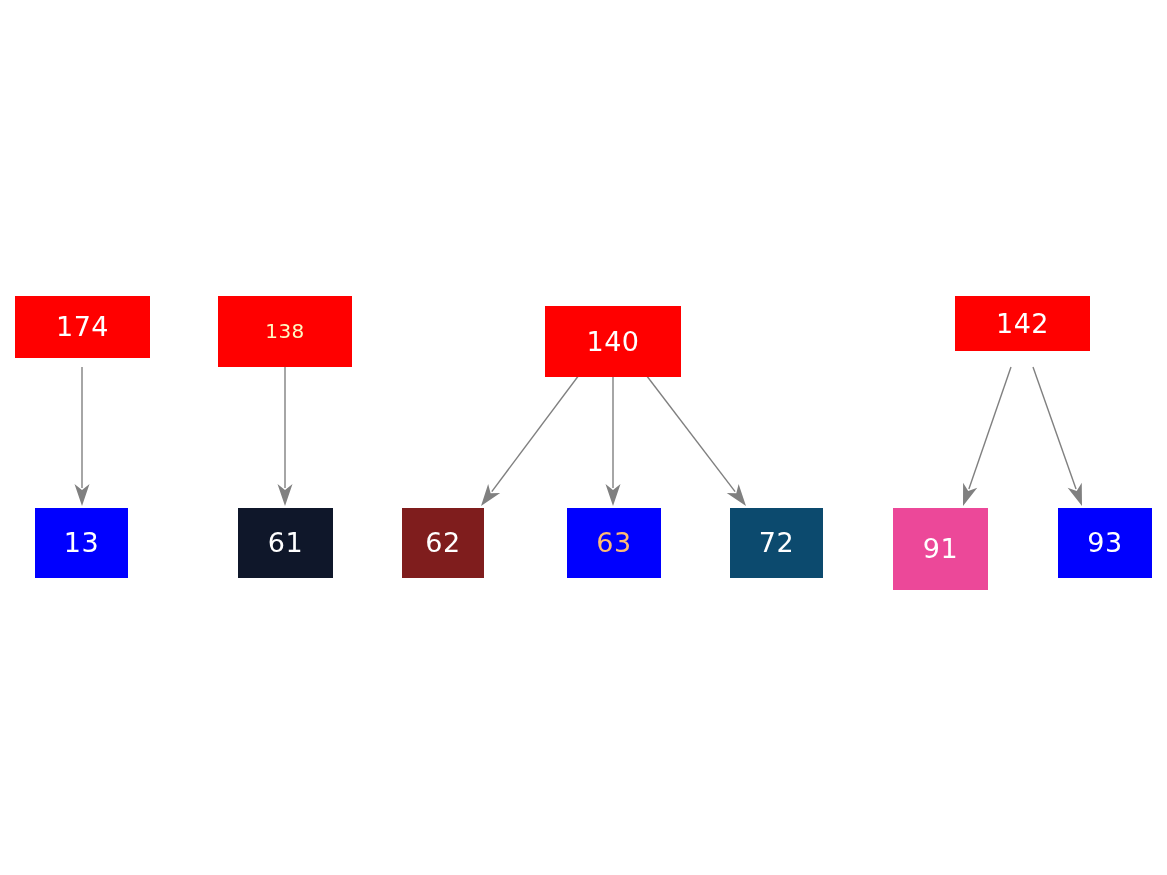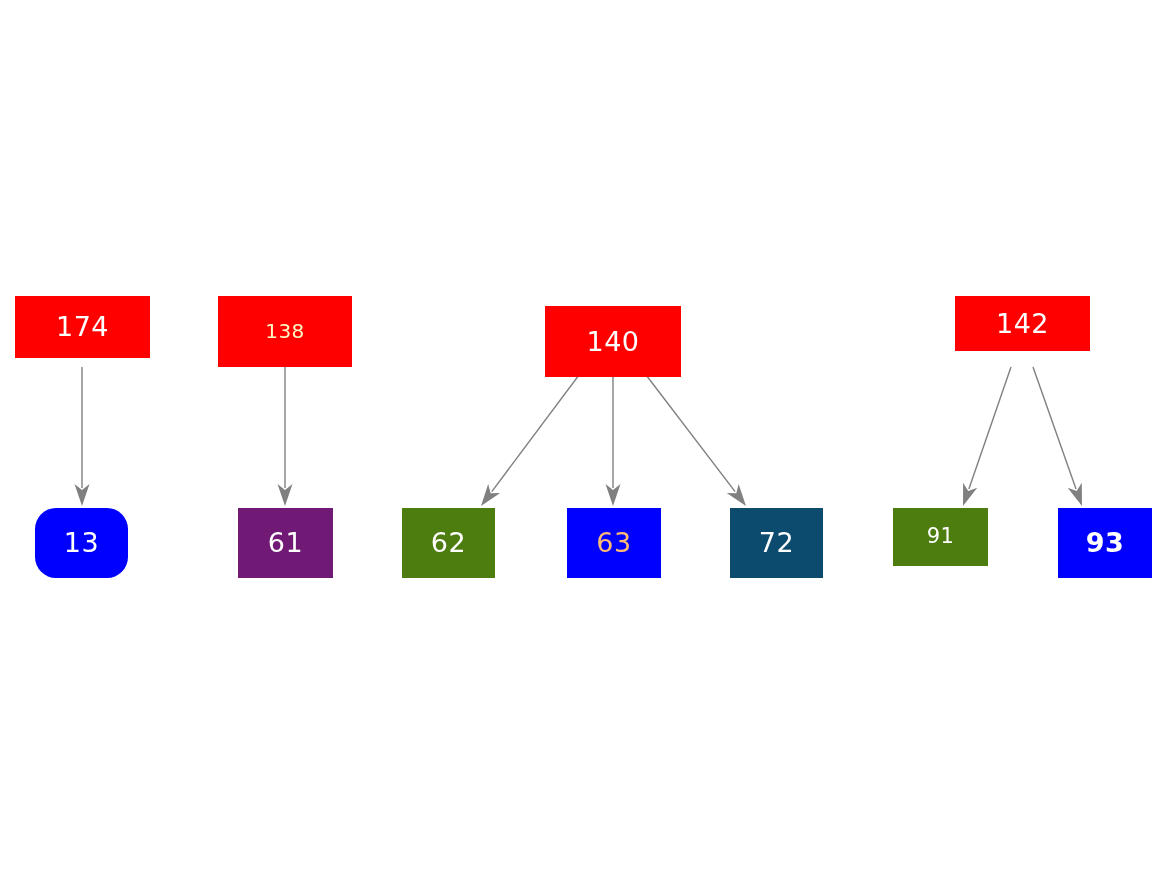--- a/index.html
+++ b/index.html
@@ -79,34 +79,34 @@
     </div>
     <div class="node" style="left: 218px; top: 296px; width: 134px; height: 71px; background: rgb(255, 0, 0); font-size: 20px; color: #fef9c3;">
       <span class="node-label">138</span>
     </div>
     <div class="node" style="left: 545px; top: 296px; width: 136px; height: 71px; background: rgb(255, 0, 0); font-size: 27px; color: rgb(255, 255, 255); margin-top: 10px;">
       <span class="node-label">140</span>
     </div>
     <div class="node" style="left: 955px; top: 296px; width: 135px; height: 55px; background: rgb(255, 0, 0); font-size: 27px; color: rgb(255, 255, 255);">
       <span class="node-label">142</span>
     </div>
-    <div class="node" style="left: 35px; top: 508px; width: 93px; height: 70px; background: rgb(0, 0, 255); font-size: 27px; color: rgb(255, 255, 255); border-radius: 21px;">
+    <div class="node" style="left: 35px; top: 508px; width: 93px; height: 70px; background: rgb(0, 0, 255); font-size: 27px; color: rgb(255, 255, 255);">
       <span class="node-label">13</span>
     </div>
-    <div class="node" style="left: 238px; top: 508px; width: 95px; height: 70px; background: #701a75; font-size: 27px; color: rgb(255, 255, 255);">
+    <div class="node" style="left: 238px; top: 508px; width: 95px; height: 70px; background: #0f172a; font-size: 27px; color: rgb(255, 255, 255);">
       <span class="node-label">61</span>
     </div>
-    <div class="node" style="left: 402px; top: 508px; width: 93px; height: 70px; background: #4d7c0f; font-size: 27px; color: rgb(255, 255, 255);">
+    <div class="node" style="left: 402px; top: 508px; width: 82px; height: 70px; background: #7f1d1d; font-size: 27px; color: rgb(255, 255, 255);">
       <span class="node-label">62</span>
     </div>
     <div class="node" style="left: 567px; top: 508px; width: 94px; height: 70px; background: rgb(0, 0, 255); font-size: 27px; color: #fdba74;">
       <span class="node-label">63</span>
     </div>
     <div class="node" style="left: 730px; top: 508px; width: 93px; height: 70px; background: #0c4a6e; font-size: 27px; color: rgb(255, 255, 255);">
       <span class="node-label">72</span>
     </div>
-    <div class="node" style="left: 893px; top: 508px; width: 95px; height: 58px; background: #4d7c0f; font-size: 21px; color: rgb(255, 255, 255);">
+    <div class="node" style="left: 893px; top: 508px; width: 95px; height: 82px; background: #ec4899; font-size: 27px; color: rgb(255, 255, 255);">
       <span class="node-label">91</span>
     </div>
-    <div class="node" style="left: 1058px; top: 508px; width: 94px; height: 70px; background: rgb(0, 0, 255); font-size: 27px; color: rgb(255, 255, 255); font-weight: bold;">
+    <div class="node" style="left: 1058px; top: 508px; width: 94px; height: 70px; background: rgb(0, 0, 255); font-size: 27px; color: rgb(255, 255, 255);">
       <span class="node-label">93</span>
     </div>
   </div>
 
 </body></html>

